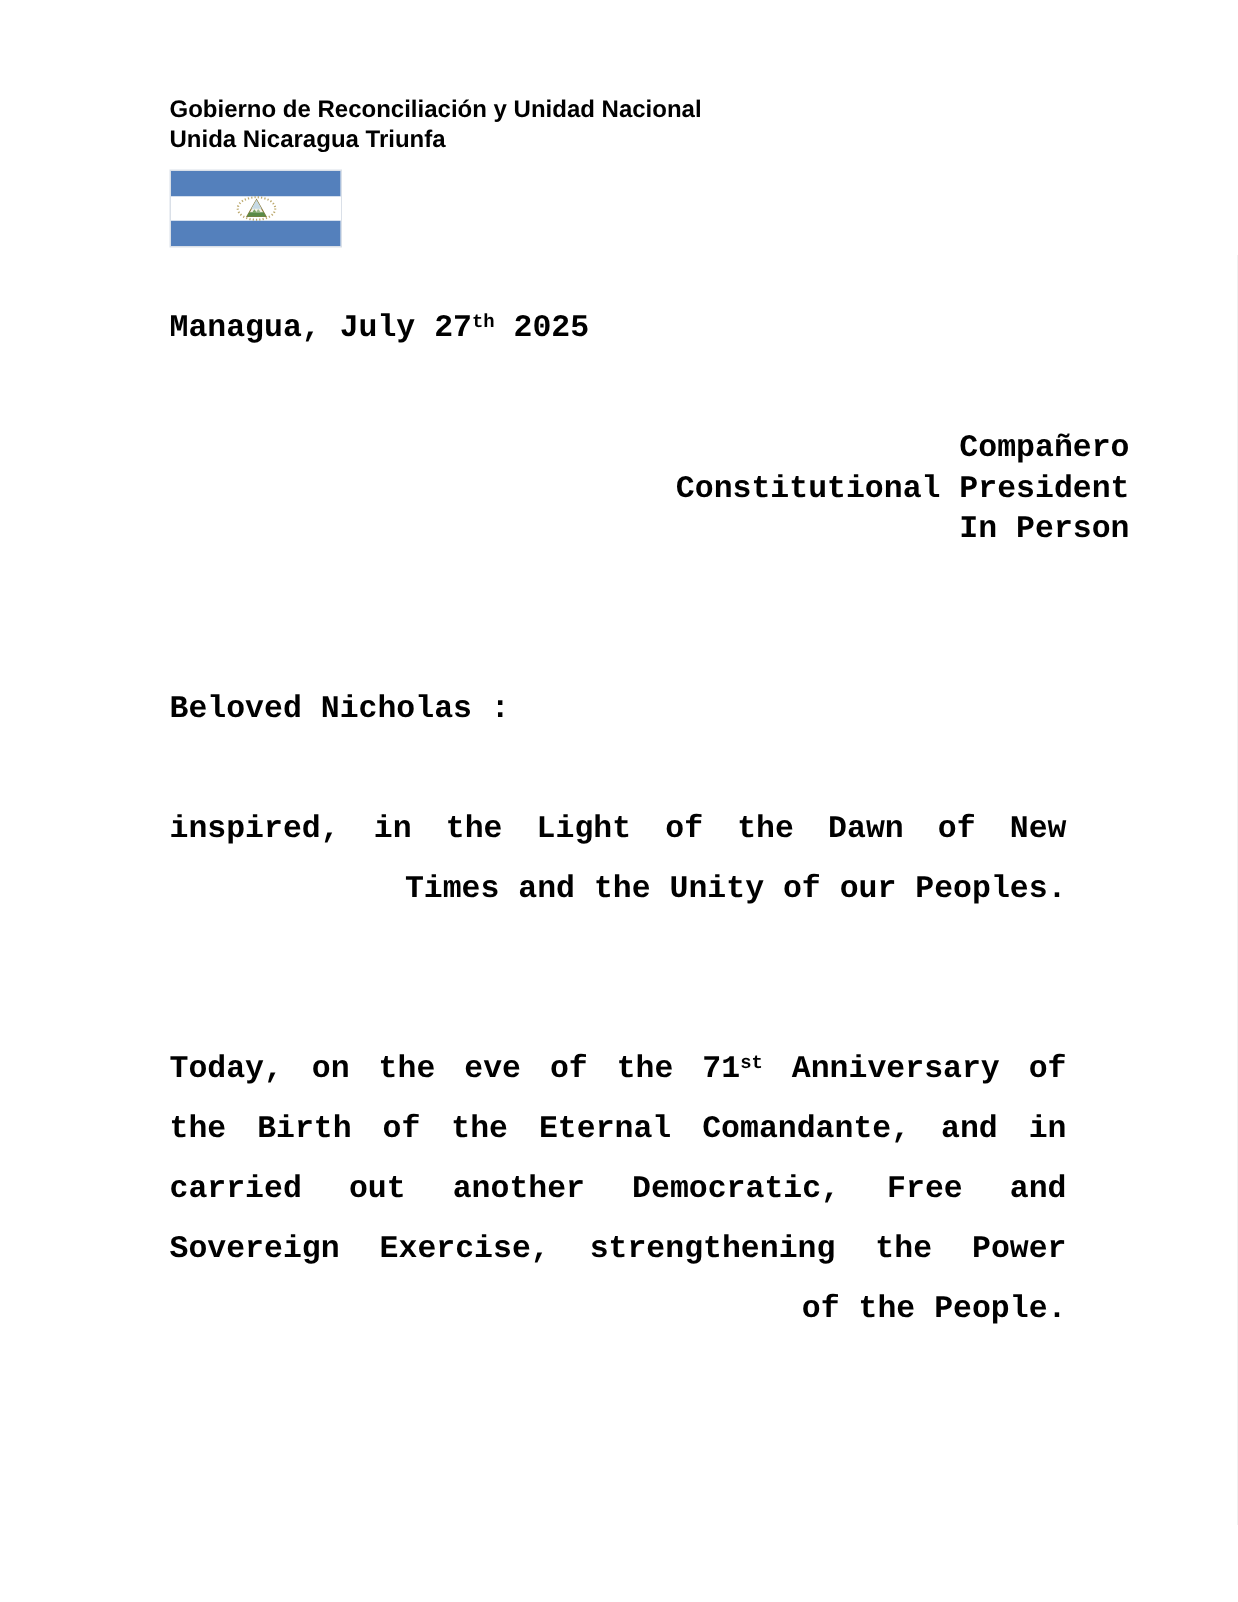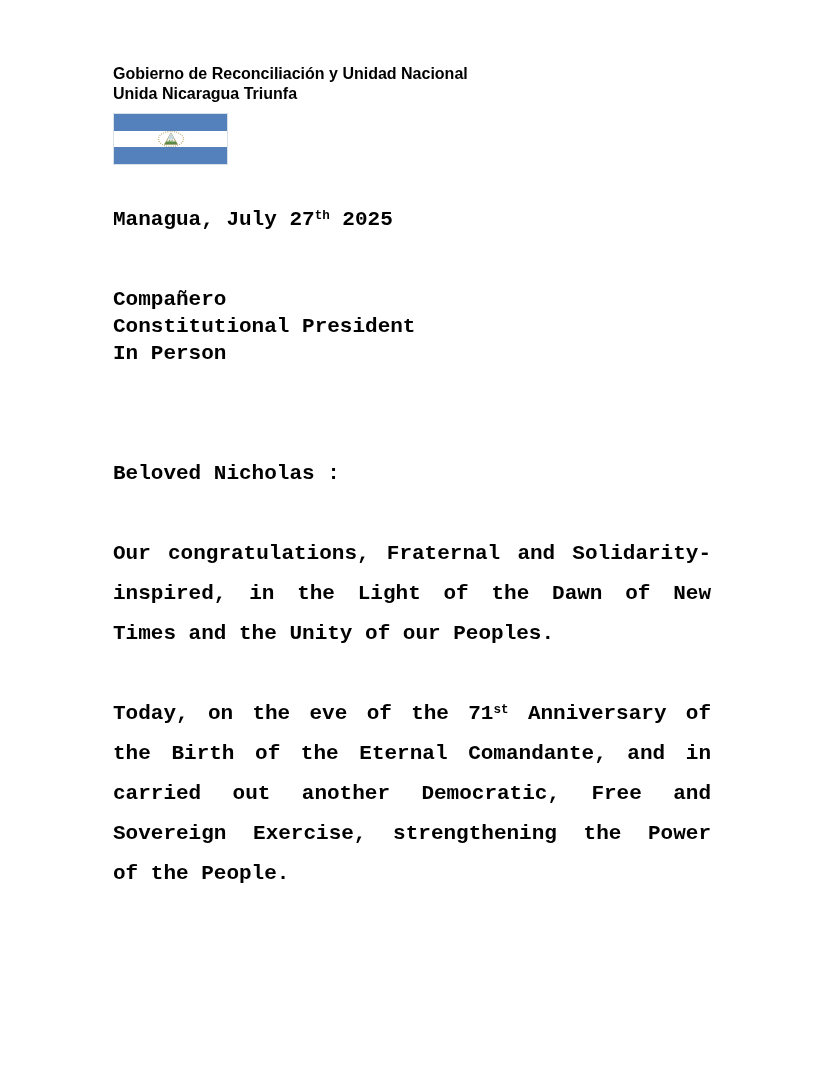--- a/index.html
+++ b/index.html
@@ -75,21 +75,21 @@
   }
   .para {
     position: absolute;
     left: 113px;
     width: 598px;
     line-height: 40px;
   }
   .para-1 { top: 534px; }
   .para-2 { top: 694px; }
 
-  .line { text-align: left; }
+  .line { text-align: right; }
   .line.just {
     text-align: justify;
     text-align-last: justify;
   }
 
   sup {
     font-size: 60%;
     line-height: 0;
     vertical-align: baseline;
     position: relative;
@@ -127,21 +127,20 @@
 
   <div class="recipient mono">
       <div class="line">Compañero</div>
       <div class="line">Constitutional President</div>
       <div class="line">In Person</div>
     </div>
 
   <div class="salutation mono">Beloved Nicholas :</div>
 
   <div class="para para-1 mono">
-      <div class="line just">Our congratulations, Fraternal and Solidarity-</div>
       <div class="line just">inspired, in the Light of the Dawn of New</div>
       <div class="line">Times and the Unity of our Peoples.</div>
     </div>
 
   <div class="para para-2 mono">
       <div class="line just">Today, on the eve of the 71<sup>st</sup> Anniversary of</div>
       <div class="line just">the Birth of the Eternal Comandante, and in</div>
       <div class="line just">carried out another Democratic, Free and</div>
       <div class="line just">Sovereign Exercise, strengthening the Power</div>
       <div class="line">of the People.</div>

